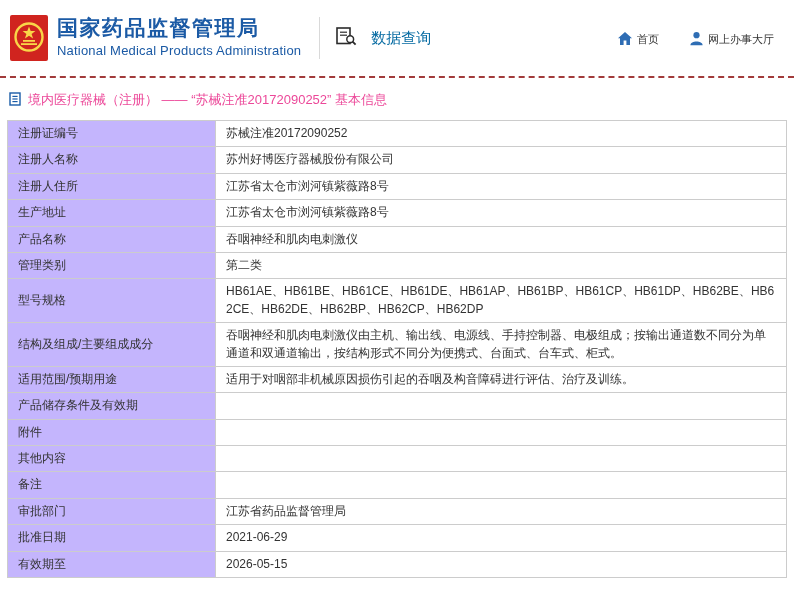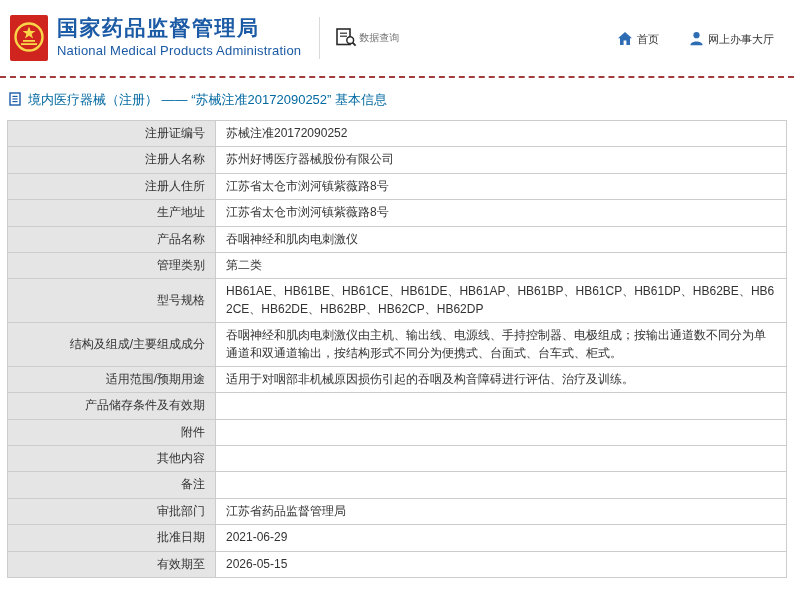--- a/index.html
+++ b/index.html
@@ -15,53 +15,53 @@
     display: flex;
     align-items: center;
     height: 76px;
     padding: 0 20px 0 10px;
   }
   .logo-block { display: flex; align-items: flex-start; gap: 9px; cursor: pointer; }
   .emblem { width: 38px; height: 46px; flex: 0 0 auto; }
   .org-cn { font-size: 21px; font-weight: bold; color: #1b5aa5; letter-spacing: 1.5px; line-height: 1.2; }
   .org-en { font-size: 13px; color: #1b5aa5; margin-top: 3px; letter-spacing: 0.2px; }
   .v-divider { width: 1px; height: 42px; background: #d9d9d9; margin: 0 16px 0 18px; }
-  .data-query { display: flex; align-items: center; gap: 2px; font-size: 10px; color: #737373; cursor: pointer; }
+  .data-query { display: flex; align-items: center; gap: 14px; font-size: 15px; color: #0369a1; cursor: pointer; }
   .header-right { margin-left: auto; display: flex; gap: 30px; align-items: flex-start; padding-top: 2px; }
   .nav-item {
     display: flex; flex-direction: row; align-items: center; gap: 4px;
     font-size: 11px; color: #333; text-decoration: none; cursor: pointer;
   }
   .red-divider { border-top: 2px dashed #a23b3b; height: 0; }
 
   
   .breadcrumb {
     display: flex; align-items: center; gap: 6px;
     padding: 13px 0 11px 8px;
-    font-size: 13px; color: #0369a1;
+    font-size: 13px; color: #ec4899;
   }
 
   
   table.detail {
     border-collapse: collapse;
     table-layout: fixed;
     width: 780px;
     margin: 0 7px 8px 7px;
   }
   .detail th, .detail td {
     border: 1px solid #ccc;
     font-size: 12px;
     font-weight: normal;
     color: #333;
     padding: 4px 10px;
     line-height: 1.45;
     height: 23px;
     vertical-align: middle;
   }
-  .detail th { width: 208px; text-align: right; background: #e5e5e5; }
+  .detail th { width: 208px; text-align: left; background: #c4b5fd; }
   .detail td { text-align: left; word-break: break-all; }
 </style>
 </head>
 <body>
 
 <header class="site-header">
   <div class="logo-block">
     <span class="emblem">
       <svg width="38" height="46" viewBox="0 0 38 46" xmlns="http://www.w3.org/2000/svg">
         <rect width="38" height="46" rx="2" fill="#d0241f"></rect>

